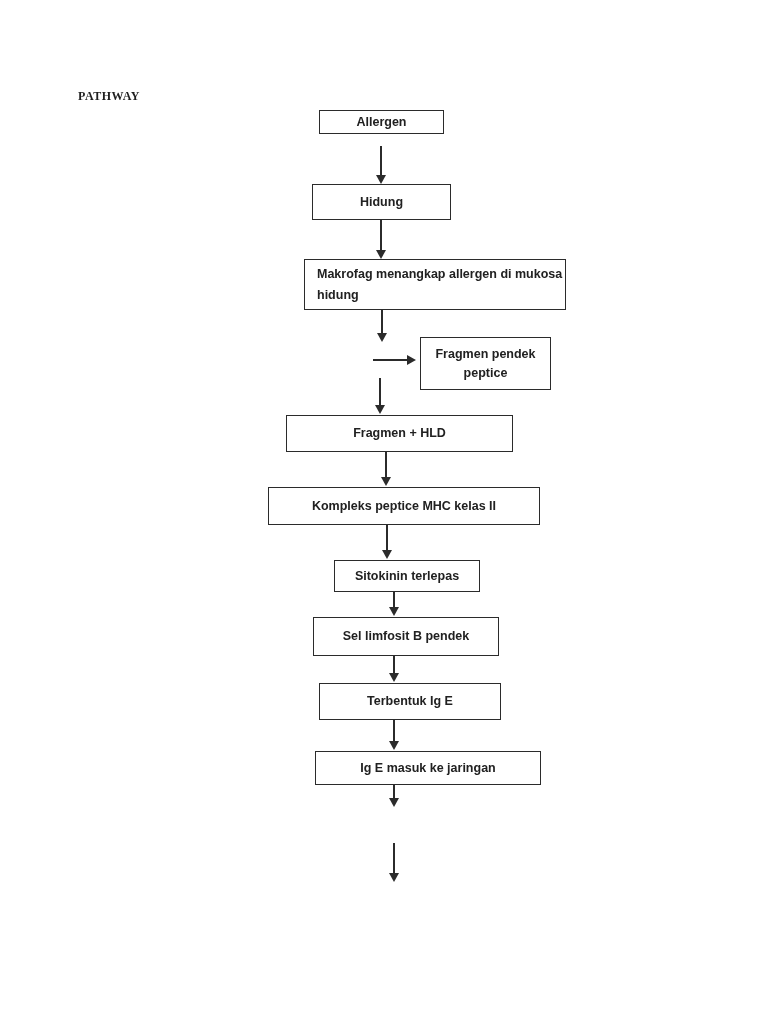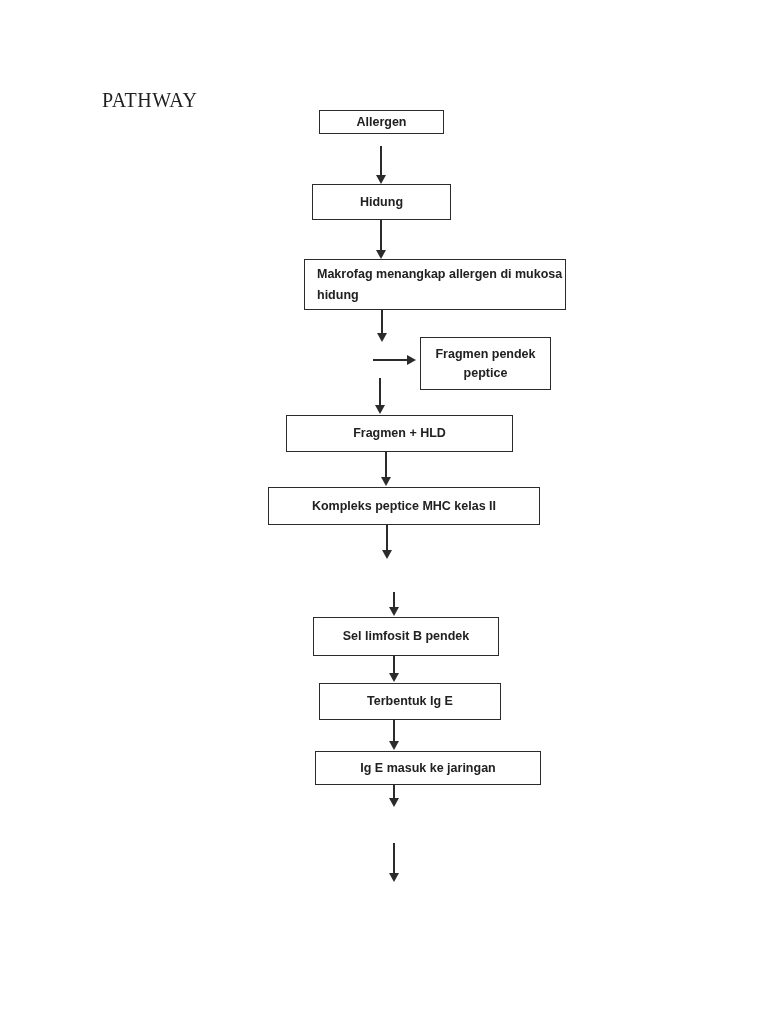--- a/index.html
+++ b/index.html
@@ -5,25 +5,26 @@
   html,body{margin:0;padding:0;background:#ffffff;}
   .page{
     position:relative;
     width:768px;height:1024px;
     background:#ffffff;
     font-family:"Liberation Sans",sans-serif;
     overflow:hidden;
   }
   .doc-title{
     position:absolute;
-    left:102px;top:89px;
+    left:78px;top:89px;
     font-family:"Liberation Serif",serif;
-    font-size:20px;
+    font-size:12px;
     letter-spacing:0.5px;
     color:#1f1f1f;
+    font-weight:bold;
   }
   .node{
     position:absolute;
     box-sizing:border-box;
     border:1.5px solid #2b2b2b;
     background:#ffffff;
     display:flex;
     align-items:center;
     justify-content:center;
   }
@@ -87,20 +88,23 @@
   </div>
 
   <div class="node" style="left:286px;top:415px;width:227px;height:37px">
     <span class="label">Fragmen + HLD</span>
   </div>
 
   <div class="node" style="left:268px;top:487px;width:272px;height:38px">
     <span class="label">Kompleks peptice MHC kelas II</span>
   </div>
 
+  <div class="node" style="left:334px;top:560px;width:146px;height:32px">
+    <span class="label">Sitokinin terlepas</span>
+  </div>
 
   <div class="node" style="left:313px;top:617px;width:186px;height:39px">
     <span class="label">Sel limfosit B pendek</span>
   </div>
 
   <div class="node" style="left:319px;top:683px;width:182px;height:37px">
     <span class="label">Terbentuk Ig E</span>
   </div>
 
   <div class="node" style="left:315px;top:751px;width:226px;height:34px">

